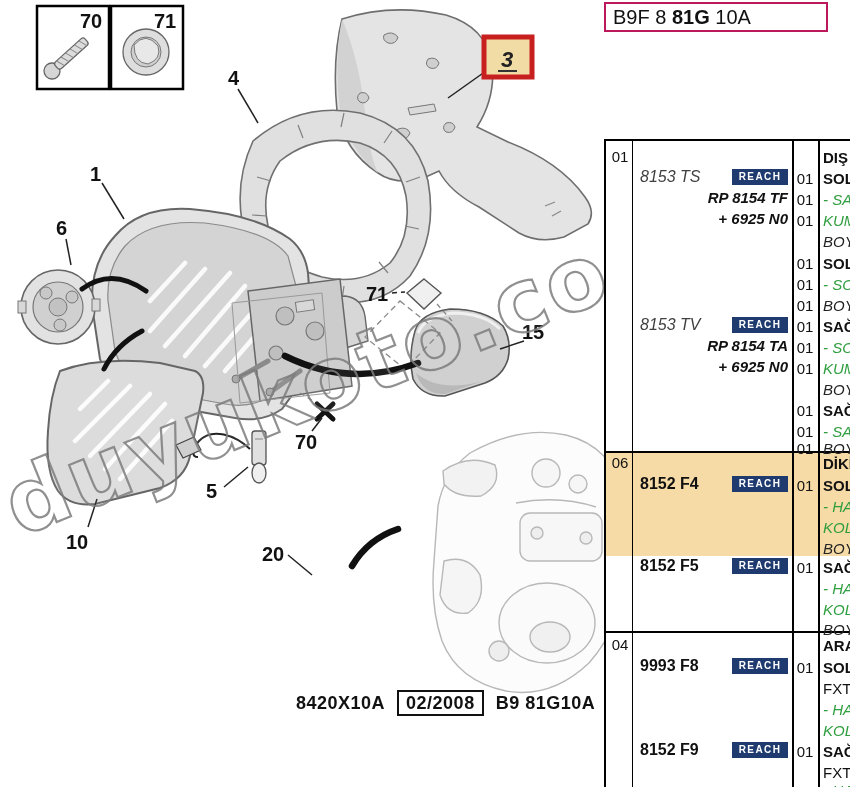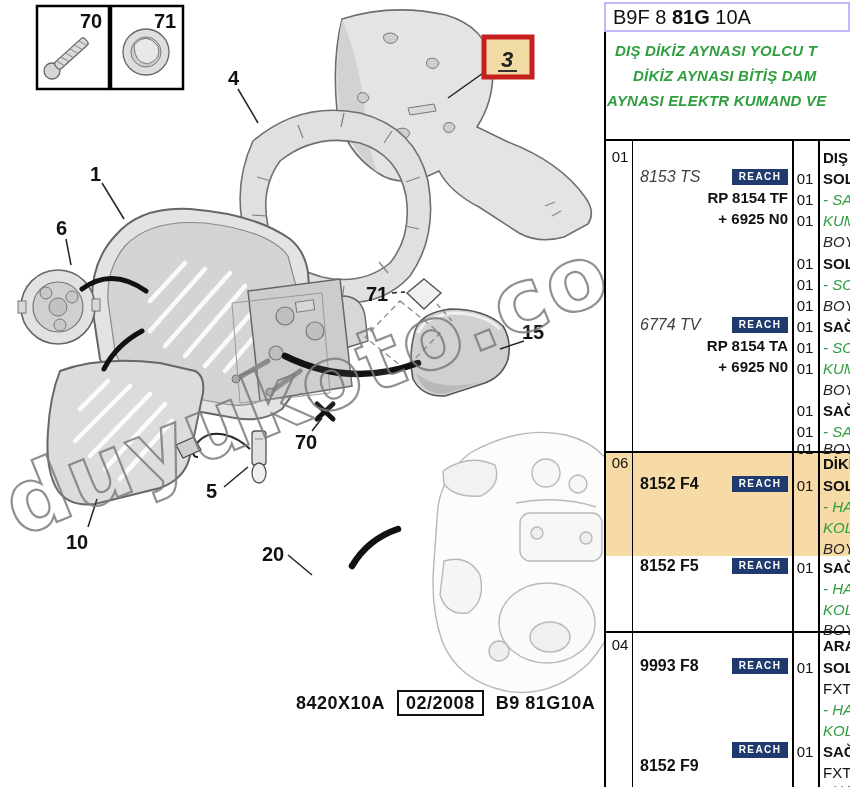--- a/index.html
+++ b/index.html
@@ -20,21 +20,21 @@
     transform:rotate(-22deg); transform-origin:0 100%;
     z-index:5; pointer-events:none;
   }
 
   .caption { position:absolute; left:296px; top:689px; display:flex; align-items:center; gap:12px;
              font-weight:700; font-size:18px; letter-spacing:0.5px; color:#111; z-index:6; }
   .caption .boxed { border:2px solid #111; padding:0 7px; line-height:22px; }
 
   
   .panel { position:absolute; left:604px; top:0; width:246px; height:787px; background:#fff; z-index:10; }
-  .hdr-box { position:absolute; left:0; top:2px; width:246px; height:30px; border:2px solid #c4b5fd;
+  .hdr-box { position:absolute; left:0; top:2px; width:224px; height:30px; border:2px solid #be185d;
              font-size:20px; line-height:26px; padding-left:7px; color:#111; white-space:nowrap; }
   .hdr-box .bold { font-weight:700; }
   .green-box { position:absolute; left:0; top:32px; width:246px; height:107px; border-left:2px solid #000; }
   .green-line { position:absolute; white-space:nowrap; font-style:italic; font-weight:600;
                 font-size:15px; color:#2f9e3f; letter-spacing:0.2px; }
   .gl1 { left:9px;  top:10px; }
   .gl2 { left:27px; top:35px; }
   .gl3 { left:1px;  top:60px; }
 
   .tbl { position:absolute; left:0; top:139px; width:246px; height:648px;
@@ -43,21 +43,21 @@
   .v1 { left:26px; width:1px; }
   .v2 { left:186px; width:2px; }
   .v3 { left:212px; width:2px; }
   .hsep { position:absolute; left:0; width:246px; height:2px; background:#000; }
   .highlight { position:absolute; left:0; top:311px; width:246px; height:104px; background:#f6dba6; }
 
   .ref { position:absolute; left:3px; width:22px; font-size:15px; color:#111; text-align:center; }
   .pnum-i { position:absolute; left:34px; font-size:16px; font-style:italic; color:#404040; white-space:nowrap; }
   .pnum-b { position:absolute; left:34px; font-size:16px; font-weight:700; color:#111; white-space:nowrap; }
   .pextra { position:absolute; left:58px; width:124px; text-align:right; font-size:15px;
-            font-weight:700; color:#111; white-space:nowrap; }
+            font-weight:700; font-style:italic; color:#111; white-space:nowrap; }
   .reach { position:absolute; left:126px; width:56px; height:16px; background:#1e3a6e; color:#fff;
            font-size:10px; font-weight:700; letter-spacing:1.4px; text-align:center; line-height:16px;
            cursor:pointer; }
 
   .dl { position:absolute; left:0; width:246px; height:20px; line-height:20px; font-size:15px; }
   .dl .q { position:absolute; left:186px; width:26px; text-align:center; color:#111; font-style:normal; font-weight:400; }
   .dl .t { position:absolute; left:217px; white-space:nowrap; }
   .dl.hdr .t, .dl.b .t { font-weight:700; color:#111; }
   .dl.g .t { font-style:italic; color:#2f9e3f; }
   .dl.i .t { font-style:italic; color:#222; }
@@ -241,41 +241,36 @@
       <span>8420X10A</span>
       <span class="boxed">02/2008</span>
       <span>B9 81G10A</span>
     </div>
   </div>
 
   <div class="panel">
 
     <div class="hdr-box"><span>B9F 8 </span><span class="bold">81G</span><span> 10A</span></div>
 
-    <div class="green-box">
-      <div class="green-line gl1">DIŞ DİKİZ AYNASI YOLCU T</div>
-      <div class="green-line gl2">DİKİZ AYNASI BİTİŞ DAM</div>
-      <div class="green-line gl3">AYNASI ELEKTR KUMAND VE</div>
-    </div>
 
     <div class="tbl">
       <div class="highlight"></div>
 
       <div class="vline v1"></div>
       <div class="vline v2"></div>
       <div class="vline v3"></div>
       <div class="hsep" style="top:310px"></div>
       <div class="hsep" style="top:490px"></div>
 
       <div class="ref" style="top:7px">01</div>
       <div class="pnum-i" style="top:27px">8153 TS</div>
       <div class="reach" style="top:28px">REACH</div>
       <div class="pextra" style="top:48px">RP 8154 TF</div>
       <div class="pextra" style="top:69px">+ 6925 N0</div>
-      <div class="pnum-i" style="top:175px">6774 TV</div>
+      <div class="pnum-i" style="top:175px">8153 TV</div>
       <div class="reach" style="top:176px">REACH</div>
       <div class="pextra" style="top:196px">RP 8154 TA</div>
       <div class="pextra" style="top:217px">+ 6925 N0</div>
 
       <div class="dl hdr" style="top:7px">
           <span class="q"></span>
           <span class="t">DIŞ D</span>
         </div>
       <div class="dl b" style="top:28px">
           <span class="q">01</span>
@@ -373,21 +368,21 @@
           <span class="t">KOLL</span>
         </div>
       <div class="dl i" style="top:479px">
           <span class="q"></span>
           <span class="t">BOYA</span>
         </div>
 
       <div class="ref" style="top:495px">04</div>
       <div class="pnum-b" style="top:516px">9993 F8</div>
       <div class="reach" style="top:517px">REACH</div>
-      <div class="pnum-b" style="top:616px">8152 F9</div>
+      <div class="pnum-b" style="top:600px">8152 F9</div>
       <div class="reach" style="top:601px">REACH</div>
 
       <div class="dl hdr" style="top:495px">
           <span class="q"></span>
           <span class="t">ARA (</span>
         </div>
       <div class="dl b" style="top:517px">
           <span class="q">01</span>
           <span class="t">SOL</span>
         </div>

